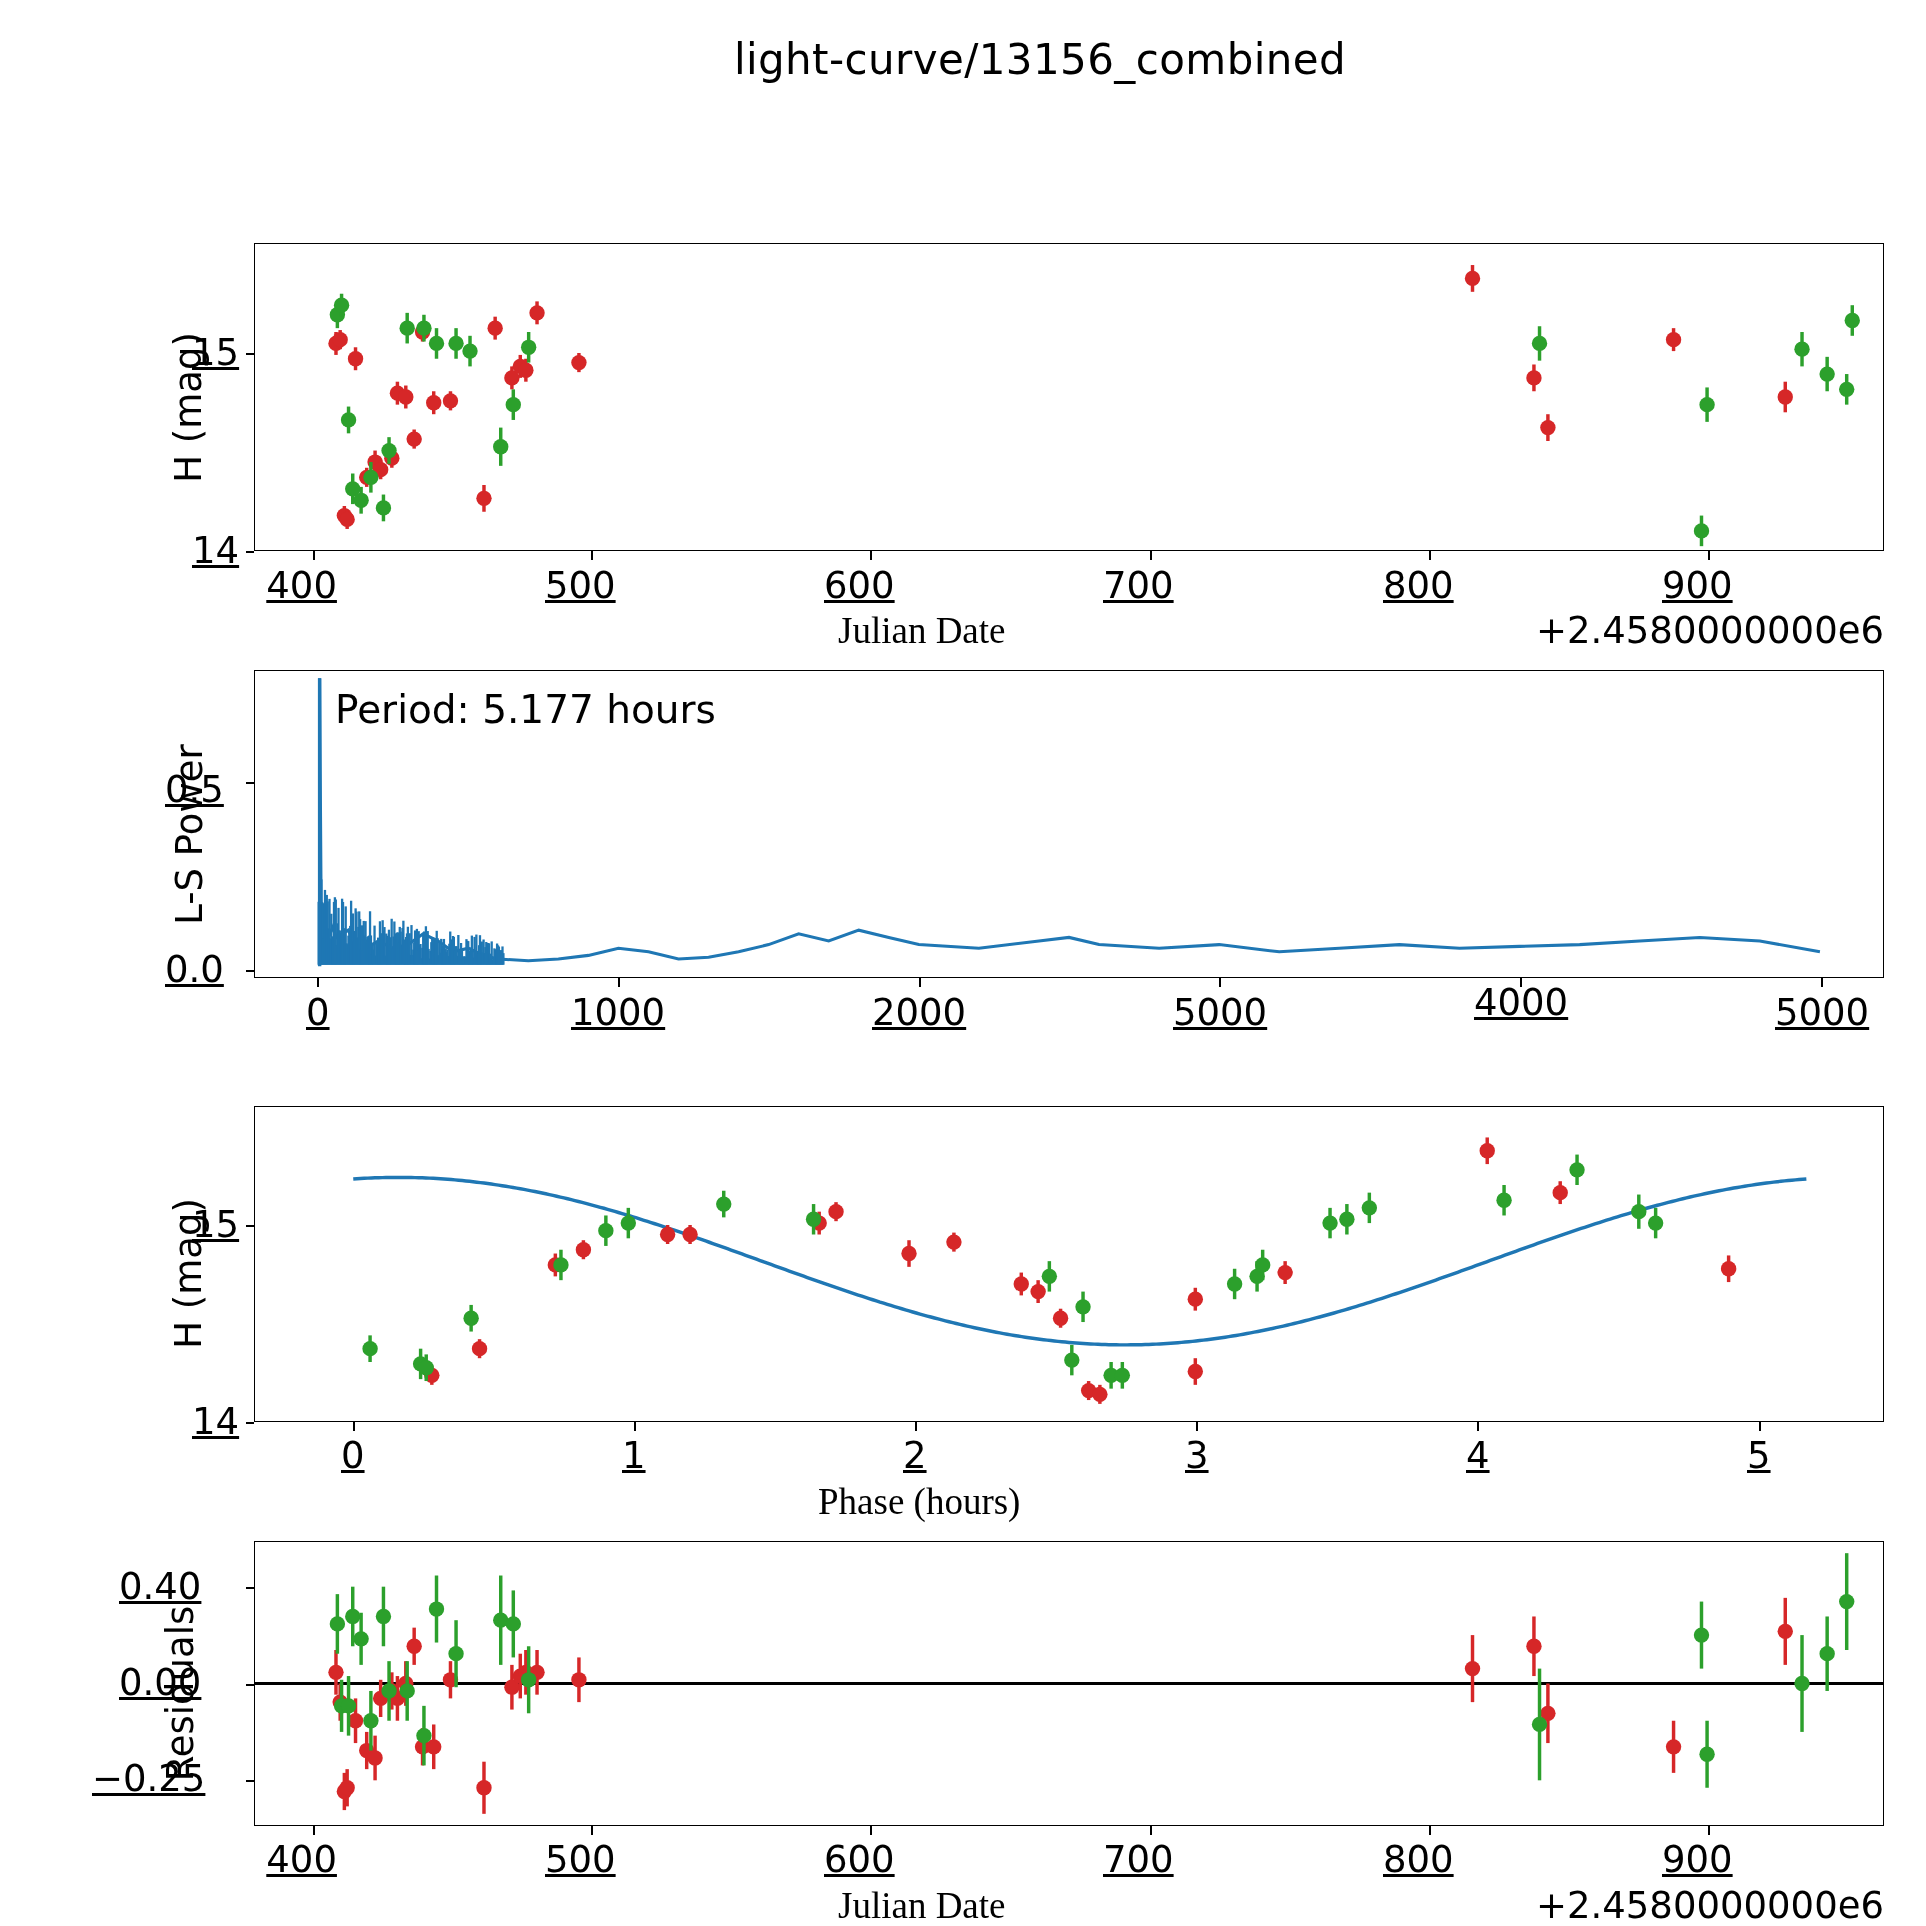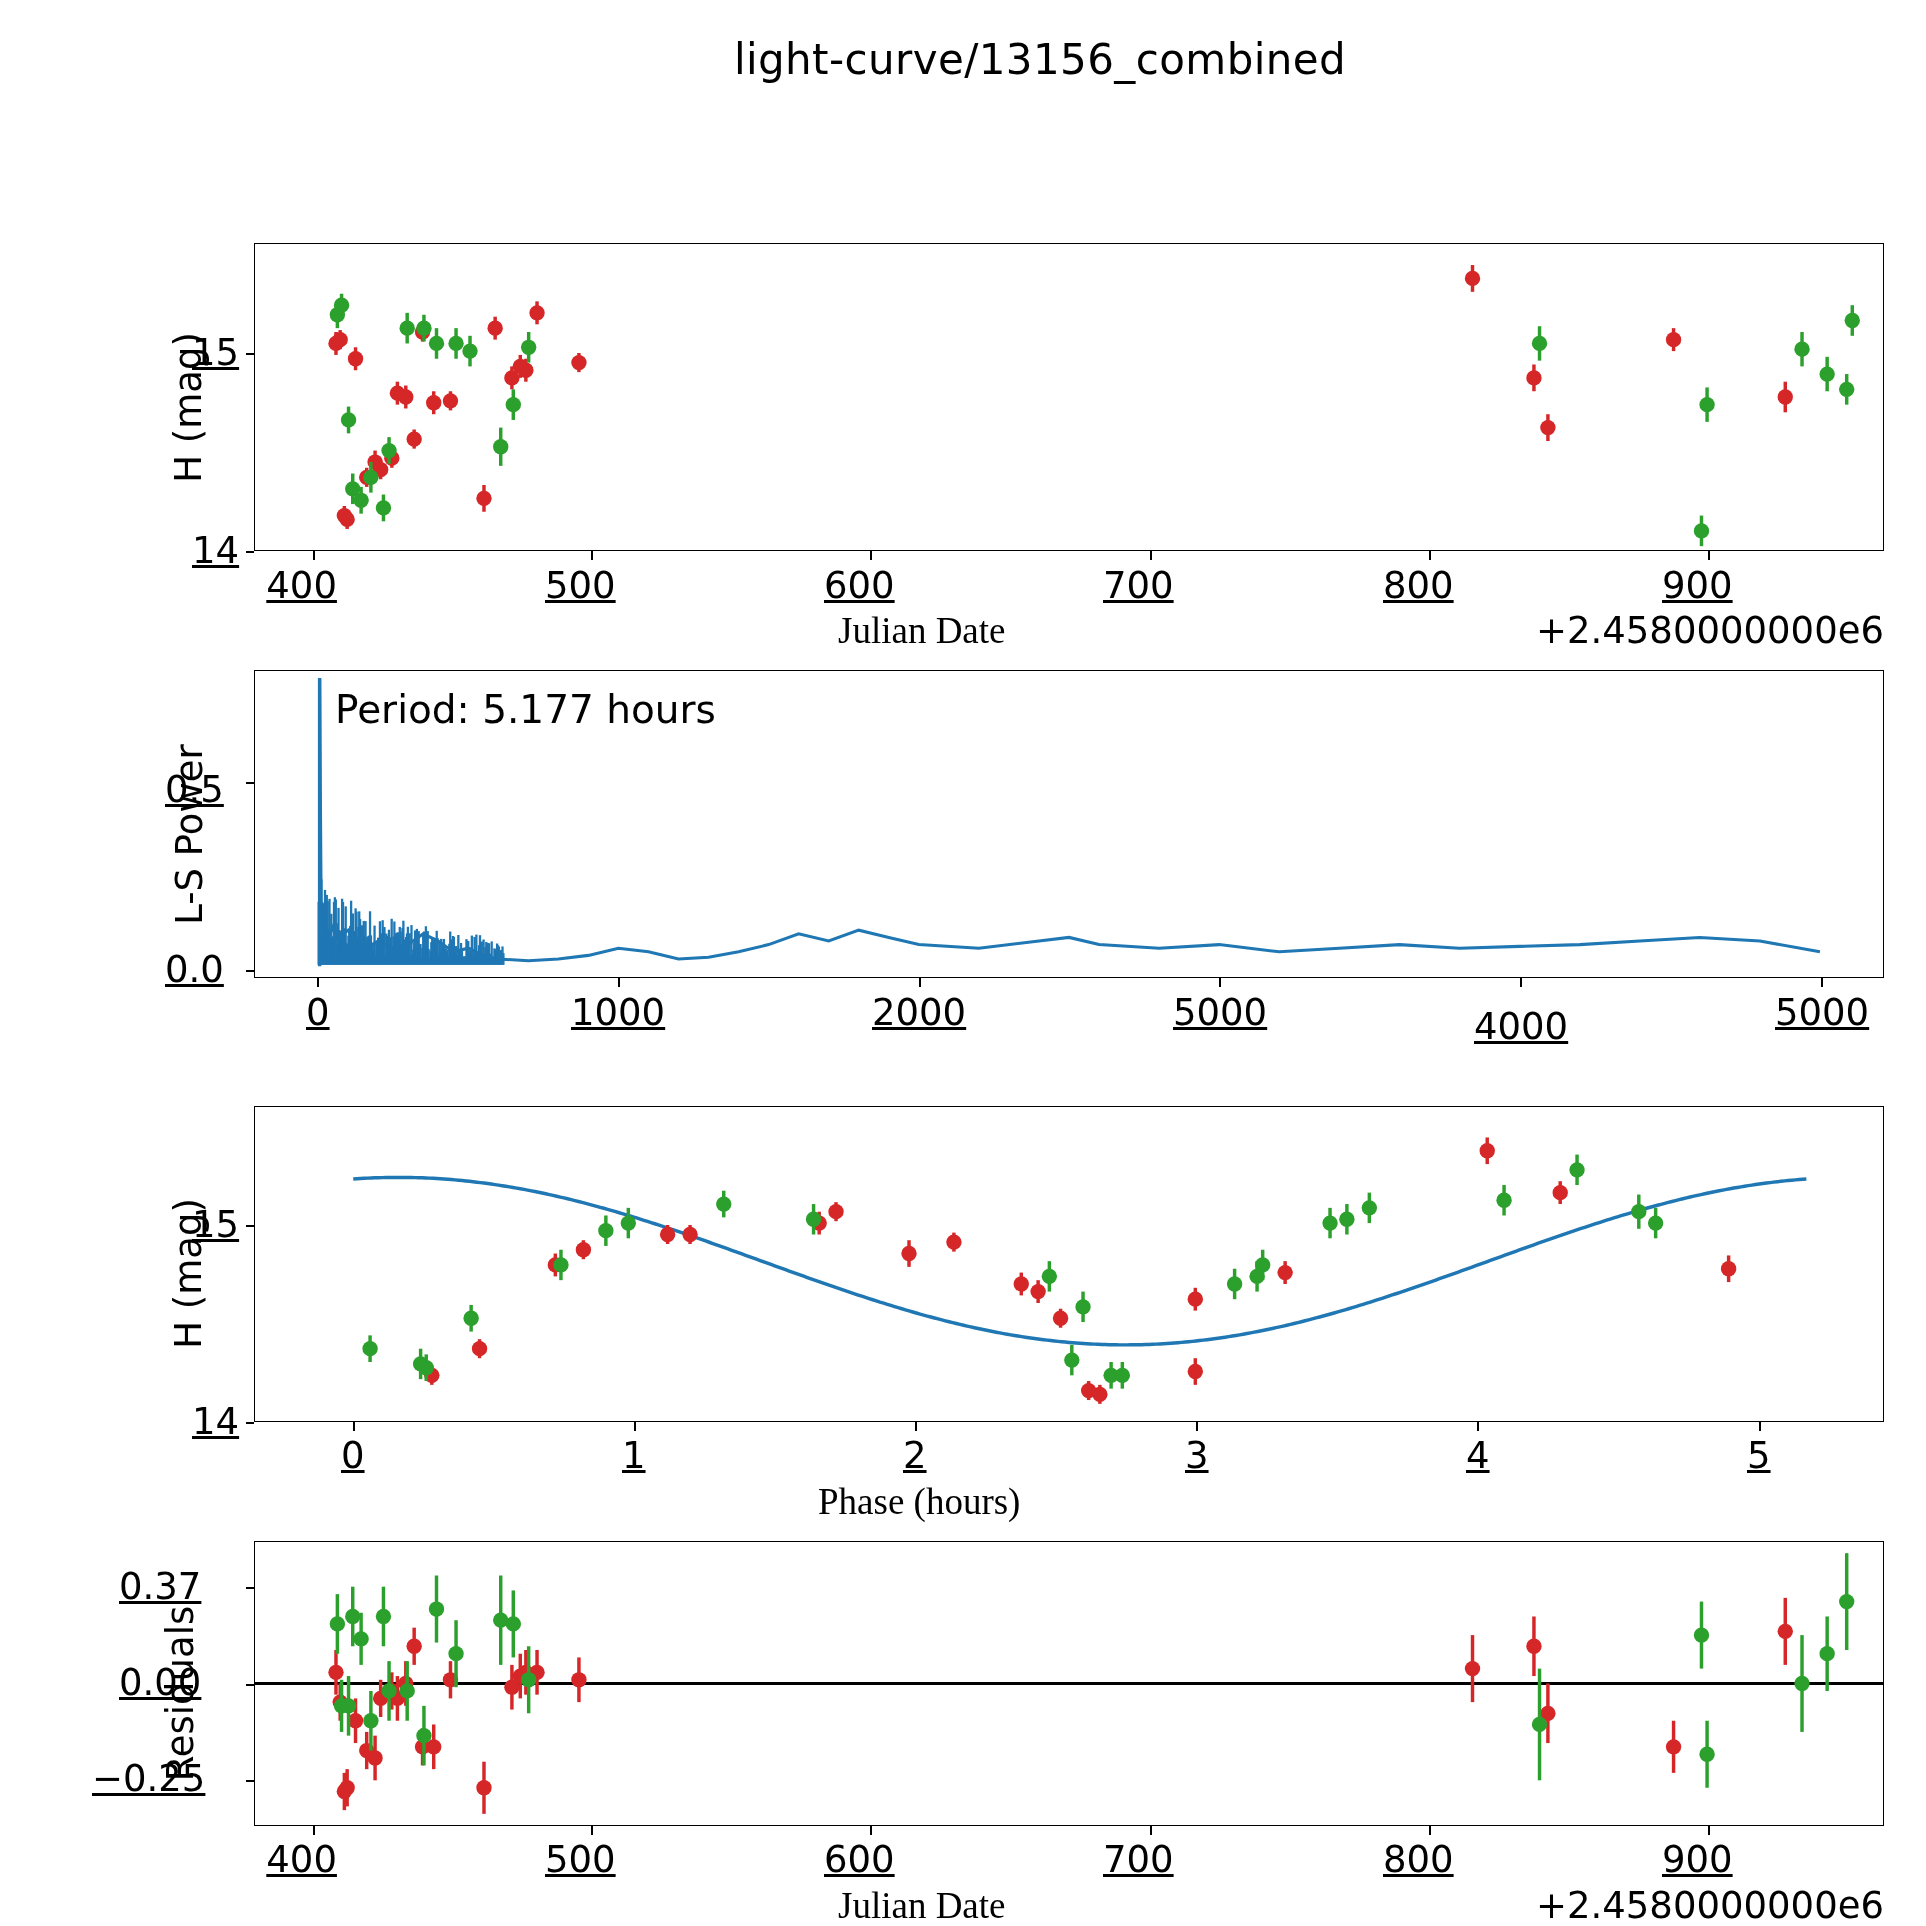--- a/index.html
+++ b/index.html
@@ -450,21 +450,21 @@
     <div class="tick" style="left:63px; top:308px; width:1.9px; height:8.5px;"></div>
     <div class="tick" style="left:364px; top:308px; width:1.9px; height:8.5px;"></div>
     <div class="tick" style="left:665px; top:308px; width:1.9px; height:8.5px;"></div>
     <div class="tick" style="left:965px; top:308px; width:1.9px; height:8.5px;"></div>
     <div class="tick" style="left:1266px; top:308px; width:1.9px; height:8.5px;"></div>
     <div class="tick" style="left:1567px; top:308px; width:1.9px; height:8.5px;"></div>
     <div class="tick-label" style="left:52px; top:321px;">0</div>
     <div class="tick-label" style="left:317px; top:321px;">1000</div>
     <div class="tick-label" style="left:618px; top:321px;">2000</div>
     <div class="tick-label" style="left:919px; top:321px;">5000</div>
-    <div class="tick-label" style="left:1220px; top:335px;">4000</div>
+    <div class="tick-label" style="left:1220px; top:311px;">4000</div>
     <div class="tick-label" style="left:1521px; top:321px;">5000</div>
   </div>
 
   <div class="panel" style="left:254px; top:1106px; width:1630px; height:316px;">
     <div class="axes">
       <svg id="svg-ph" viewBox="0 0 4230 820" preserveAspectRatio="none">
           <path d="M 255.3 188.1 L 264.7 187.4 L 274.1 186.8 L 283.6 186.3 L 293.0 185.8 L 302.5 185.4 L 311.9 185.0 L 321.3 184.7 L 330.8 184.4 L 340.2 184.2 L 349.6 184.0 L 359.1 183.9 L 368.5 183.9 L 378.0 183.9 L 387.4 183.9 L 396.8 184.1 L 406.3 184.2 L 415.7 184.4 L 425.2 184.7 L 434.6 185.0 L 444.0 185.4 L 453.5 185.8 L 462.9 186.3 L 472.4 186.9 L 481.8 187.5 L 491.2 188.1 L 500.7 188.8 L 510.1 189.5 L 519.6 190.3 L 529.0 191.2 L 538.4 192.1 L 547.9 193.1 L 557.3 194.1 L 566.7 195.1 L 576.2 196.3 L 585.6 197.4 L 595.1 198.6 L 604.5 199.9 L 613.9 201.2 L 623.4 202.6 L 632.8 204.0 L 642.3 205.5 L 651.7 207.0 L 661.1 208.5 L 670.6 210.1 L 680.0 211.8 L 689.5 213.5 L 698.9 215.2 L 708.3 217.0 L 717.8 218.9 L 727.2 220.8 L 736.7 222.7 L 746.1 224.7 L 755.5 226.7 L 765.0 228.8 L 774.4 230.9 L 783.8 233.0 L 793.3 235.2 L 802.7 237.4 L 812.2 239.7 L 821.6 242.0 L 831.0 244.4 L 840.5 246.8 L 849.9 249.2 L 859.4 251.7 L 868.8 254.2 L 878.2 256.7 L 887.7 259.3 L 897.1 261.9 L 906.6 264.5 L 916.0 267.2 L 925.4 269.9 L 934.9 272.7 L 944.3 275.5 L 953.8 278.3 L 963.2 281.1 L 972.6 284.0 L 982.1 286.9 L 991.5 289.8 L 1000.9 292.8 L 1010.4 295.8 L 1019.8 298.8 L 1029.3 301.8 L 1038.7 304.9 L 1048.1 308.0 L 1057.6 311.1 L 1067.0 314.2 L 1076.5 317.4 L 1085.9 320.5 L 1095.3 323.7 L 1104.8 326.9 L 1114.2 330.2 L 1123.7 333.4 L 1133.1 336.7 L 1142.5 340.0 L 1152.0 343.3 L 1161.4 346.6 L 1170.9 349.9 L 1180.3 353.2 L 1189.7 356.6 L 1199.2 360.0 L 1208.6 363.3 L 1218.0 366.7 L 1227.5 370.1 L 1236.9 373.5 L 1246.4 376.9 L 1255.8 380.3 L 1265.2 383.8 L 1274.7 387.2 L 1284.1 390.6 L 1293.6 394.0 L 1303.0 397.5 L 1312.4 400.9 L 1321.9 404.3 L 1331.3 407.8 L 1340.8 411.2 L 1350.2 414.6 L 1359.6 418.1 L 1369.1 421.5 L 1378.5 424.9 L 1388.0 428.3 L 1397.4 431.7 L 1406.8 435.1 L 1416.3 438.5 L 1425.7 441.9 L 1435.1 445.3 L 1444.6 448.6 L 1454.0 452.0 L 1463.5 455.3 L 1472.9 458.7 L 1482.3 462.0 L 1491.8 465.3 L 1501.2 468.6 L 1510.7 471.8 L 1520.1 475.1 L 1529.5 478.3 L 1539.0 481.5 L 1548.4 484.7 L 1557.9 487.9 L 1567.3 491.0 L 1576.7 494.2 L 1586.2 497.3 L 1595.6 500.4 L 1605.0 503.4 L 1614.5 506.4 L 1623.9 509.5 L 1633.4 512.4 L 1642.8 515.4 L 1652.2 518.3 L 1661.7 521.2 L 1671.1 524.1 L 1680.6 526.9 L 1690.0 529.7 L 1699.4 532.5 L 1708.9 535.3 L 1718.3 538.0 L 1727.8 540.7 L 1737.2 543.3 L 1746.6 545.9 L 1756.1 548.5 L 1765.5 551.0 L 1775.0 553.5 L 1784.4 556.0 L 1793.8 558.4 L 1803.3 560.8 L 1812.7 563.2 L 1822.1 565.5 L 1831.6 567.7 L 1841.0 570.0 L 1850.5 572.2 L 1859.9 574.3 L 1869.3 576.4 L 1878.8 578.5 L 1888.2 580.5 L 1897.7 582.5 L 1907.1 584.4 L 1916.5 586.3 L 1926.0 588.1 L 1935.4 589.9 L 1944.9 591.7 L 1954.3 593.4 L 1963.7 595.0 L 1973.2 596.6 L 1982.6 598.2 L 1992.1 599.7 L 2001.5 601.2 L 2010.9 602.6 L 2020.4 603.9 L 2029.8 605.2 L 2039.2 606.5 L 2048.7 607.7 L 2058.1 608.9 L 2067.6 610.0 L 2077.0 611.1 L 2086.4 612.1 L 2095.9 613.0 L 2105.3 613.9 L 2114.8 614.8 L 2124.2 615.6 L 2133.6 616.3 L 2143.1 617.0 L 2152.5 617.7 L 2162.0 618.3 L 2171.4 618.8 L 2180.8 619.3 L 2190.3 619.7 L 2199.7 620.1 L 2209.2 620.4 L 2218.6 620.7 L 2228.0 620.9 L 2237.5 621.0 L 2246.9 621.2 L 2256.3 621.2 L 2265.8 621.2 L 2275.2 621.1 L 2284.7 621.0 L 2294.1 620.9 L 2303.5 620.7 L 2313.0 620.4 L 2322.4 620.1 L 2331.9 619.7 L 2341.3 619.3 L 2350.7 618.8 L 2360.2 618.2 L 2369.6 617.6 L 2379.1 617.0 L 2388.5 616.3 L 2397.9 615.5 L 2407.4 614.7 L 2416.8 613.9 L 2426.3 613.0 L 2435.7 612.0 L 2445.1 611.0 L 2454.6 609.9 L 2464.0 608.8 L 2473.4 607.7 L 2482.9 606.5 L 2492.3 605.2 L 2501.8 603.9 L 2511.2 602.5 L 2520.6 601.1 L 2530.1 599.6 L 2539.5 598.1 L 2549.0 596.6 L 2558.4 595.0 L 2567.8 593.3 L 2577.3 591.6 L 2586.7 589.8 L 2596.2 588.0 L 2605.6 586.2 L 2615.0 584.3 L 2624.5 582.4 L 2633.9 580.4 L 2643.4 578.4 L 2652.8 576.3 L 2662.2 574.2 L 2671.7 572.1 L 2681.1 569.9 L 2690.5 567.7 L 2700.0 565.4 L 2709.4 563.1 L 2718.9 560.7 L 2728.3 558.3 L 2737.7 555.9 L 2747.2 553.4 L 2756.6 550.9 L 2766.1 548.4 L 2775.5 545.8 L 2784.9 543.2 L 2794.4 540.5 L 2803.8 537.9 L 2813.3 535.1 L 2822.7 532.4 L 2832.1 529.6 L 2841.6 526.8 L 2851.0 524.0 L 2860.4 521.1 L 2869.9 518.2 L 2879.3 515.3 L 2888.8 512.3 L 2898.2 509.3 L 2907.6 506.3 L 2917.1 503.3 L 2926.5 500.2 L 2936.0 497.1 L 2945.4 494.0 L 2954.8 490.9 L 2964.3 487.7 L 2973.7 484.6 L 2983.2 481.4 L 2992.6 478.2 L 3002.0 474.9 L 3011.5 471.7 L 3020.9 468.4 L 3030.4 465.1 L 3039.8 461.8 L 3049.2 458.5 L 3058.7 455.2 L 3068.1 451.8 L 3077.5 448.5 L 3087.0 445.1 L 3096.4 441.8 L 3105.9 438.4 L 3115.3 435.0 L 3124.7 431.6 L 3134.2 428.2 L 3143.6 424.8 L 3153.1 421.3 L 3162.5 417.9 L 3171.9 414.5 L 3181.4 411.1 L 3190.8 407.6 L 3200.3 404.2 L 3209.7 400.8 L 3219.1 397.3 L 3228.6 393.9 L 3238.0 390.5 L 3247.5 387.0 L 3256.9 383.6 L 3266.3 380.2 L 3275.8 376.8 L 3285.2 373.4 L 3294.6 370.0 L 3304.1 366.6 L 3313.5 363.2 L 3323.0 359.8 L 3332.4 356.4 L 3341.8 353.1 L 3351.3 349.8 L 3360.7 346.4 L 3370.2 343.1 L 3379.6 339.8 L 3389.0 336.5 L 3398.5 333.3 L 3407.9 330.0 L 3417.4 326.8 L 3426.8 323.6 L 3436.2 320.4 L 3445.7 317.2 L 3455.1 314.1 L 3464.6 310.9 L 3474.0 307.8 L 3483.4 304.7 L 3492.9 301.7 L 3502.3 298.6 L 3511.7 295.6 L 3521.2 292.7 L 3530.6 289.7 L 3540.1 286.8 L 3549.5 283.9 L 3558.9 281.0 L 3568.4 278.2 L 3577.8 275.3 L 3587.3 272.6 L 3596.7 269.8 L 3606.1 267.1 L 3615.6 264.4 L 3625.0 261.8 L 3634.5 259.2 L 3643.9 256.6 L 3653.3 254.1 L 3662.8 251.6 L 3672.2 249.1 L 3681.7 246.7 L 3691.1 244.3 L 3700.5 241.9 L 3710.0 239.6 L 3719.4 237.3 L 3728.8 235.1 L 3738.3 232.9 L 3747.7 230.8 L 3757.2 228.7 L 3766.6 226.6 L 3776.0 224.6 L 3785.5 222.6 L 3794.9 220.7 L 3804.4 218.8 L 3813.8 217.0 L 3823.2 215.2 L 3832.7 213.4 L 3842.1 211.7 L 3851.6 210.1 L 3861.0 208.5 L 3870.4 206.9 L 3879.9 205.4 L 3889.3 203.9 L 3898.8 202.5 L 3908.2 201.2 L 3917.6 199.8 L 3927.1 198.6 L 3936.5 197.4 L 3945.9 196.2 L 3955.4 195.1 L 3964.8 194.0 L 3974.3 193.0 L 3983.7 192.1 L 3993.1 191.2 L 4002.6 190.3 L 4012.0 189.5 L 4021.5 188.8 L 4030.9 188.1" fill="none" stroke="#1f77b4" stroke-width="9"></path>
           <g>
             <line x1="459.46551724137936" y1="675.8787878787874" x2="459.46551724137936" y2="725.5757575757578" stroke="#d62728" stroke-width="9"></line>
             <circle cx="459.46551724137936" cy="700.7272727272726" r="20" fill="#d62728"></circle>
@@ -682,21 +682,21 @@
             <line x1="4084.888507718696" y1="389.47368421052636" x2="4084.888507718696" y2="194.73684210526312" stroke="#2ca02c" stroke-width="9"></line>
             <circle cx="4084.888507718696" cy="292.10526315789474" r="20" fill="#2ca02c"></circle>
             <line x1="4135.677530017153" y1="282.3684210526316" x2="4135.677530017153" y2="29.21052631578948" stroke="#2ca02c" stroke-width="9"></line>
             <circle cx="4135.677530017153" cy="155.78947368421052" r="20" fill="#2ca02c"></circle>
           </g>
         </svg>
     </div>
     <div class="ylabel" style="left:-216px; top:131px; width:285px; text-align:center; transform:rotate(-90deg);">Residuals</div>
     <div class="tick-label" style="left:-162px; top:216px;">−0.25</div>
     <div class="tick-label" style="left:-135px; top:120px;">0.00</div>
-    <div class="tick-label" style="left:-135px; top:24px;">0.37</div>
+    <div class="tick-label" style="left:-135px; top:24px;">0.40</div>
     <div class="tick" style="left:-8.5px; top:239px; width:8.5px; height:1.9px;"></div>
     <div class="tick" style="left:-8.5px; top:143px; width:8.5px; height:1.9px;"></div>
     <div class="tick" style="left:-8.5px; top:46px; width:8.5px; height:1.9px;"></div>
 
     <div class="tick" style="left:59px; top:285px; width:1.9px; height:8.5px;"></div>
     <div class="tick" style="left:337px; top:285px; width:1.9px; height:8.5px;"></div>
     <div class="tick" style="left:616px; top:285px; width:1.9px; height:8.5px;"></div>
     <div class="tick" style="left:896px; top:285px; width:1.9px; height:8.5px;"></div>
     <div class="tick" style="left:1175px; top:285px; width:1.9px; height:8.5px;"></div>
     <div class="tick" style="left:1454px; top:285px; width:1.9px; height:8.5px;"></div>

